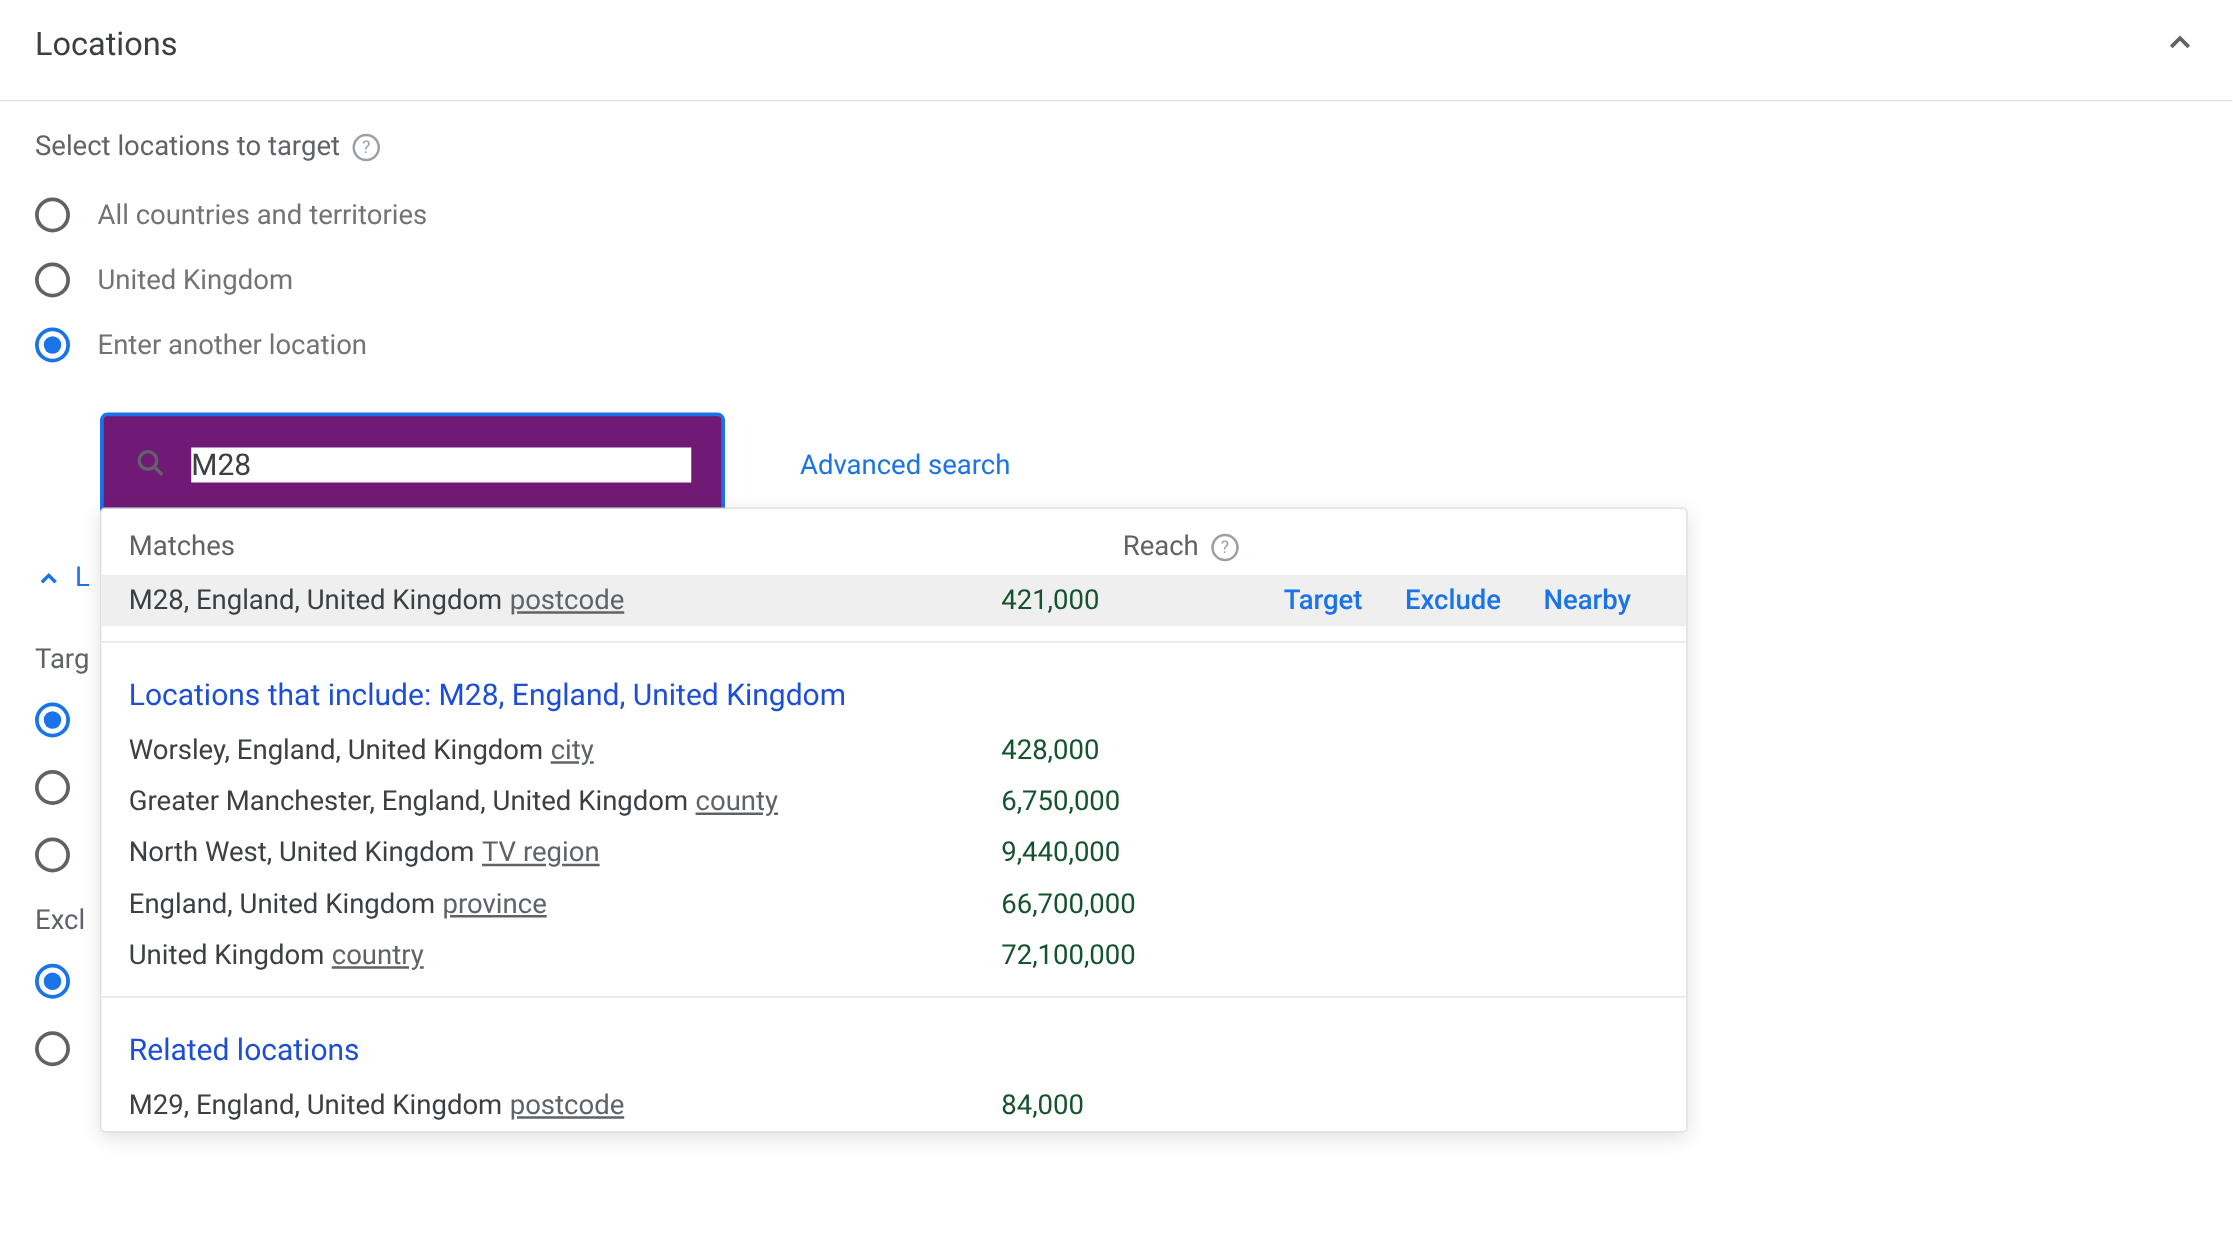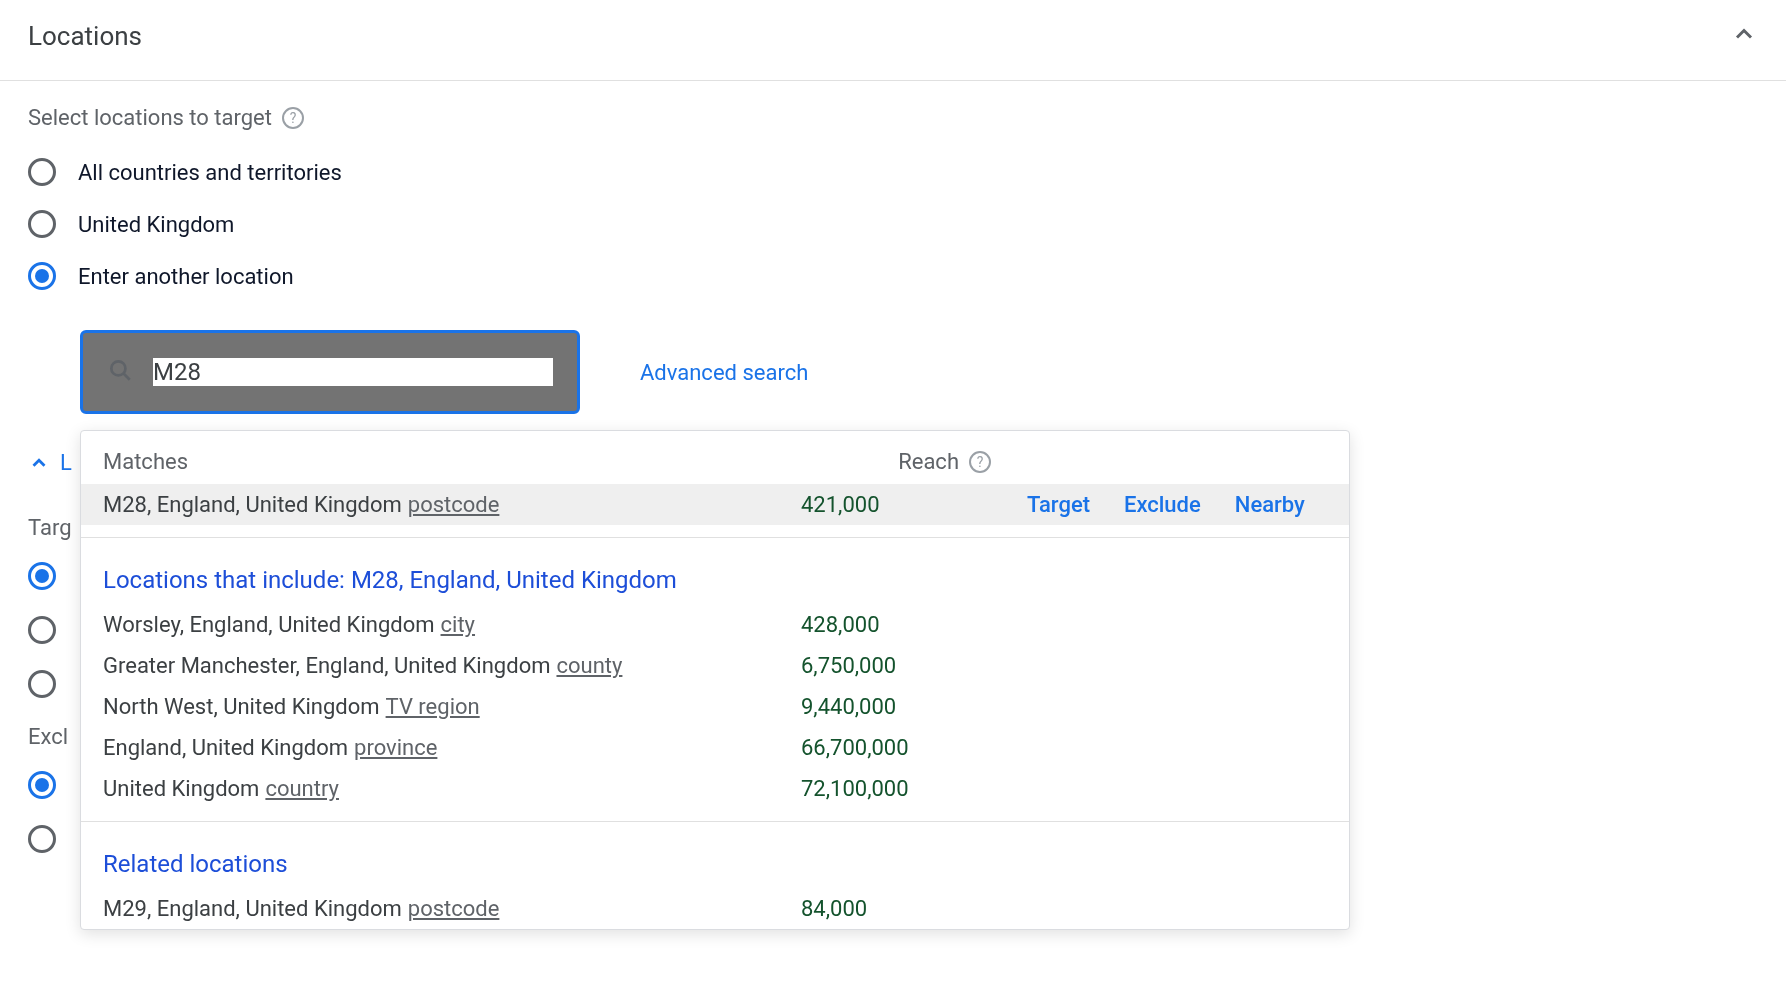--- a/index.html
+++ b/index.html
@@ -59,55 +59,55 @@
     justify-content: center;
     flex-shrink: 0;
   }
   .radio.selected { border-color: #1a73e8; }
   .radio.selected::after {
     content: "";
     width: 14px; height: 14px;
     border-radius: 50%;
     background: #1a73e8;
   }
-  .radio-label { font-size: 22px; color: #0f172a; }
+  .radio-label { font-size: 22px; color: #737373; }
 
   .search-row {
     display: flex;
     align-items: center;
     gap: 60px;
     margin-left: 52px;
     margin-top: 40px;
     position: relative;
   }
   .search-box {
     width: 500px;
     height: 84px;
     border: 3px solid #1a73e8;
     border-radius: 6px;
     display: flex;
     align-items: center;
     padding: 0 24px;
     gap: 20px;
-    background: #737373;
+    background: #701a75;
   }
   .search-icon { color: #5f6368; }
   .search-input {
     border: none;
     outline: none;
     font-size: 24px;
     color: #3c4043;
     width: 100%;
     font-family: inherit;
   }
   .adv-link { font-size: 22px; color: #1a73e8; cursor: pointer; }
 
   .dropdown {
     position: absolute;
-    top: 100px;
+    top: 76px;
     left: 0;
     width: 1270px;
     background: #fff;
     border: 1px solid #dadce0;
     border-radius: 4px;
     box-shadow: 0 4px 16px rgba(0,0,0,0.12);
     z-index: 10;
     padding-top: 6px;
   }
   .dd-head {

